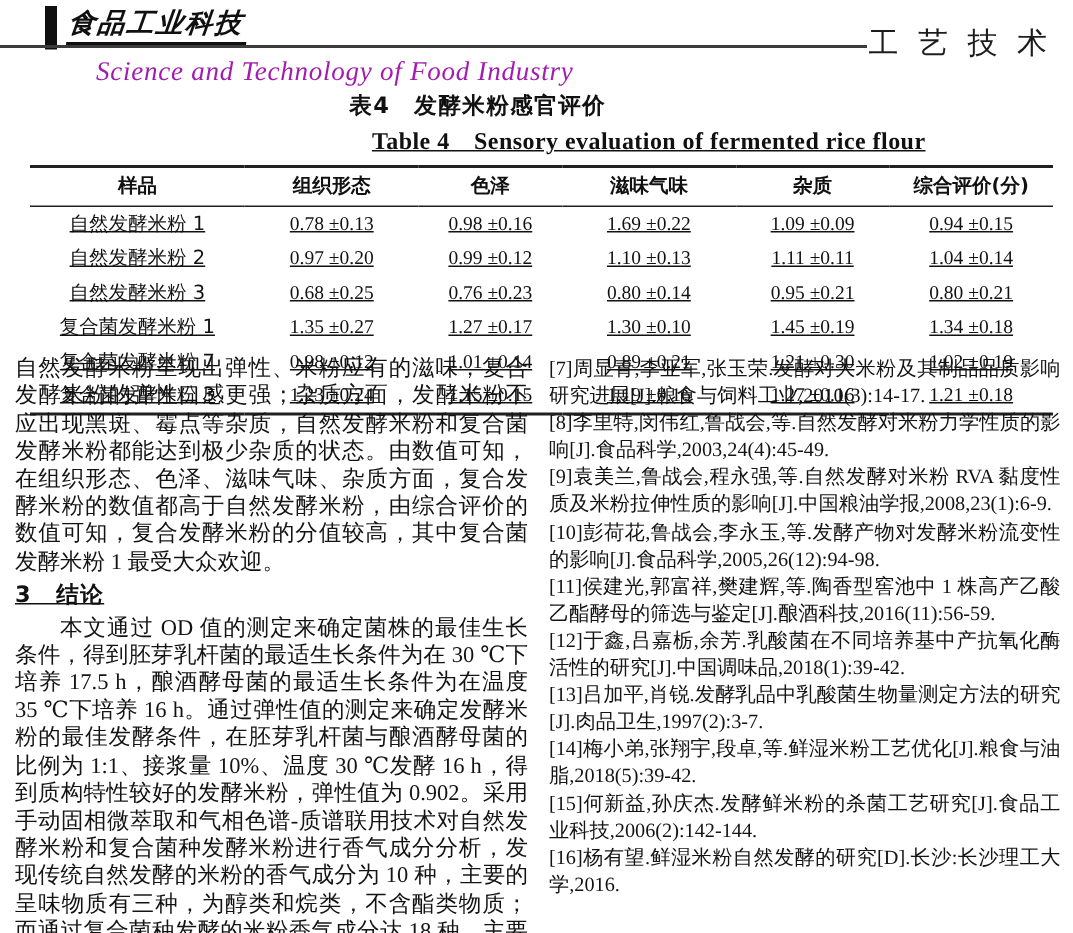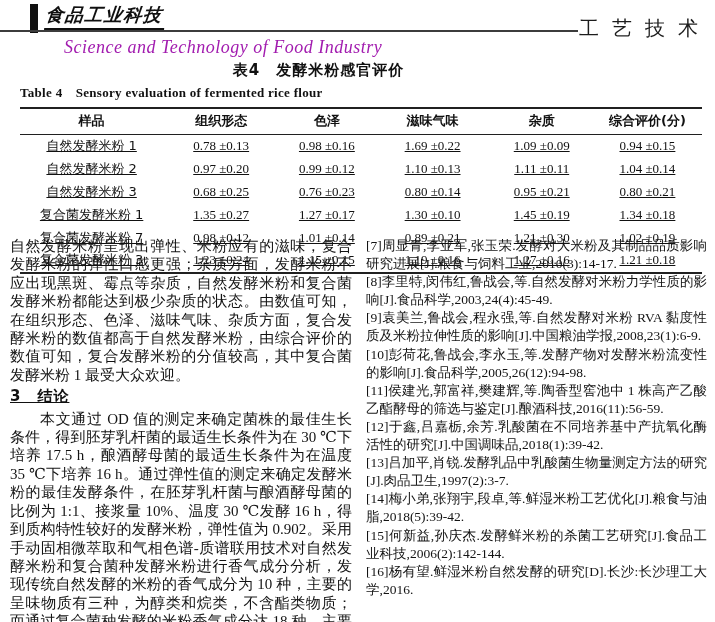--- a/index.html
+++ b/index.html
@@ -34,22 +34,22 @@
     letter-spacing:13px;white-space:nowrap;
   }
 
   
   .table-block{position:absolute;top:61px;left:0;width:597px;margin-left:20px;}
   .tbl-title-cn{
     text-align:center;font-family:"DejaVu Sans",sans-serif;
     font-weight:bold;font-size:15px;color:#111;letter-spacing:1px;
   }
   .tbl-title-en{
-    text-align:left;font-family:"Liberation Serif",serif;
-    font-weight:bold;font-size:13px;color:#111;margin-top:4px;letter-spacing:0.3px;
+    text-align:right;font-family:"Liberation Serif",serif;
+    font-weight:bold;font-size:16px;color:#111;margin-top:4px;letter-spacing:0.3px;text-decoration:underline;
   }
   table{
     width:682px;margin:5px auto 0 auto;border-collapse:collapse;
     border-top:2px solid #202020;border-bottom:2px solid #202020;
   }
   thead th{
     border-bottom:1.5px solid #202020;
     font-family:"DejaVu Sans",sans-serif;font-weight:bold;
     font-size:13px;color:#111;padding:3px 0 4px 0;text-align:center;
   }

